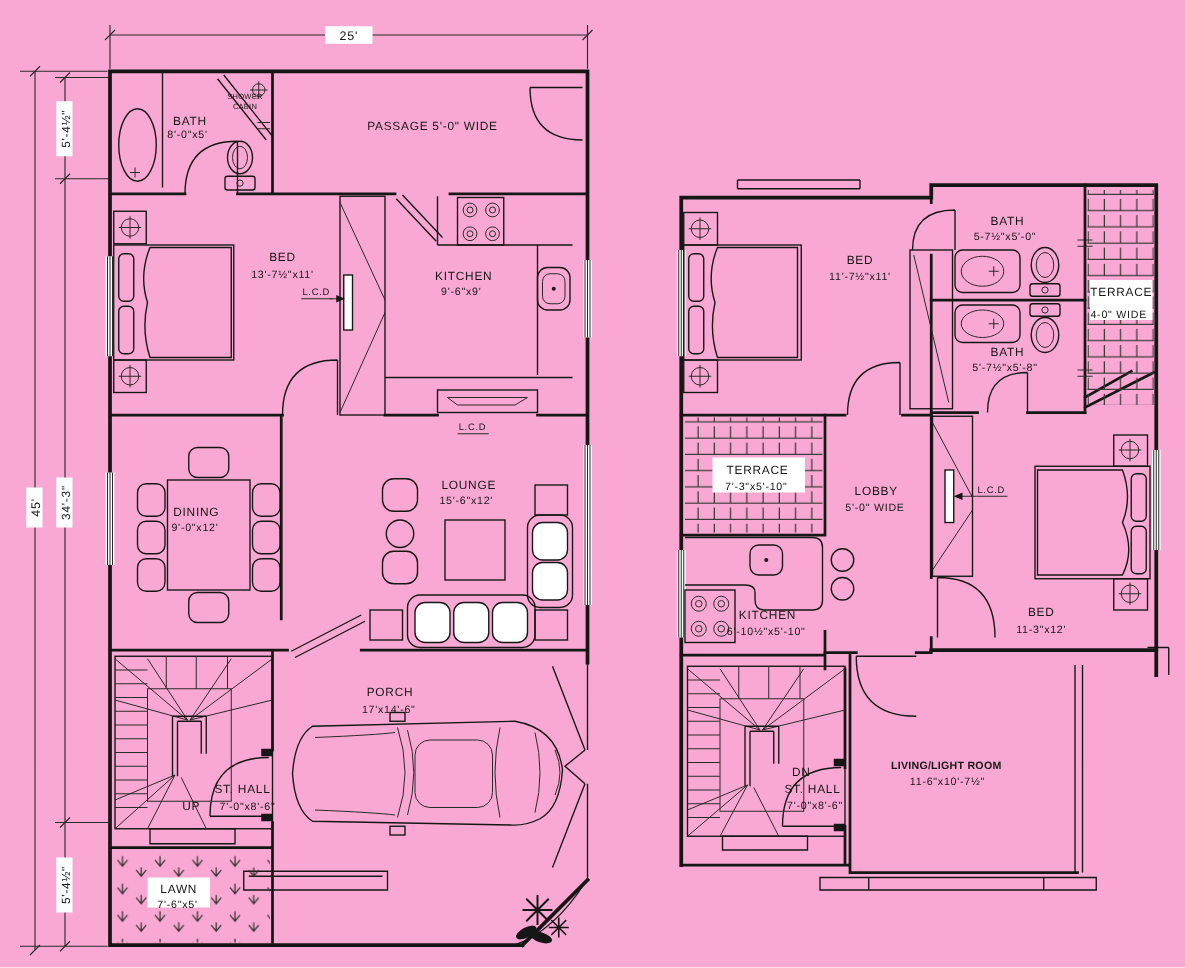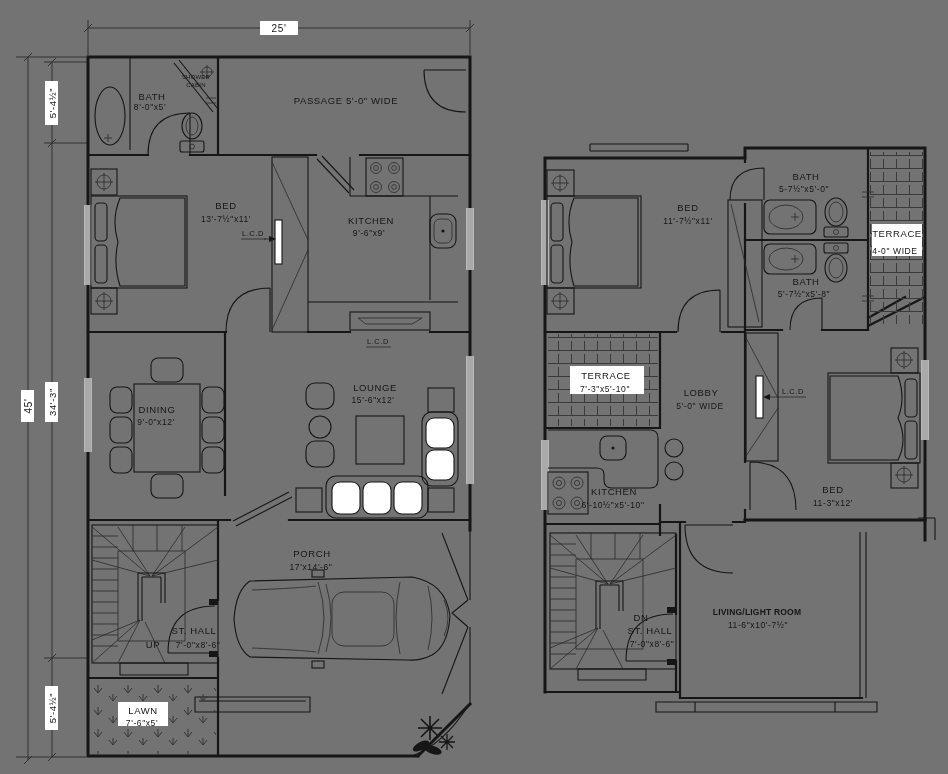--- a/index.html
+++ b/index.html
@@ -1,16 +1,16 @@
 <!DOCTYPE html>
 <html><head>
 <meta charset="utf-8">
 <style>
   html,body{margin:0;padding:0;background:#fff;}
-  .canvas-wrap{width:948px;height:774px;background:#737373;position:relative;font-family:"Liberation Sans",sans-serif;text-align:center;}
+  .canvas-wrap{width:948px;height:774px;background:#f9a8d4;position:relative;font-family:"Liberation Sans",sans-serif;text-align:center;}
   svg{display:block;}
   svg text{font-family:"Liberation Sans",sans-serif;fill:#161616;letter-spacing:.6px;}
   .t10{font-size:10px;}
   .t9{font-size:9.5px;}
   .t8{font-size:8.5px;}
   .t7{font-size:7.5px;}
   .t6{font-size:6px;letter-spacing:.2px;}
   .tb{font-size:8.5px;font-weight:bold;letter-spacing:.2px;}
   .mid{text-anchor:middle;}
   .wall{stroke:#161616;stroke-width:3;fill:none;stroke-linecap:square;}

